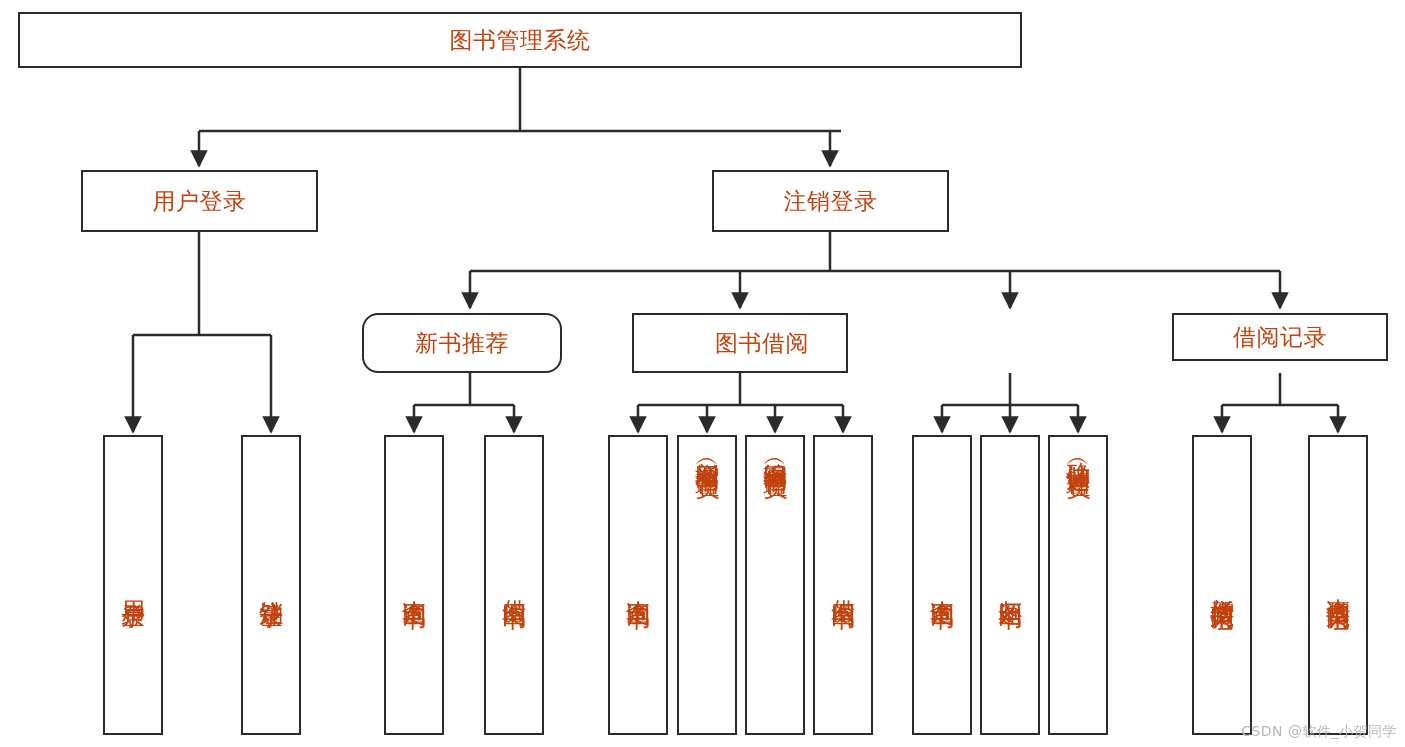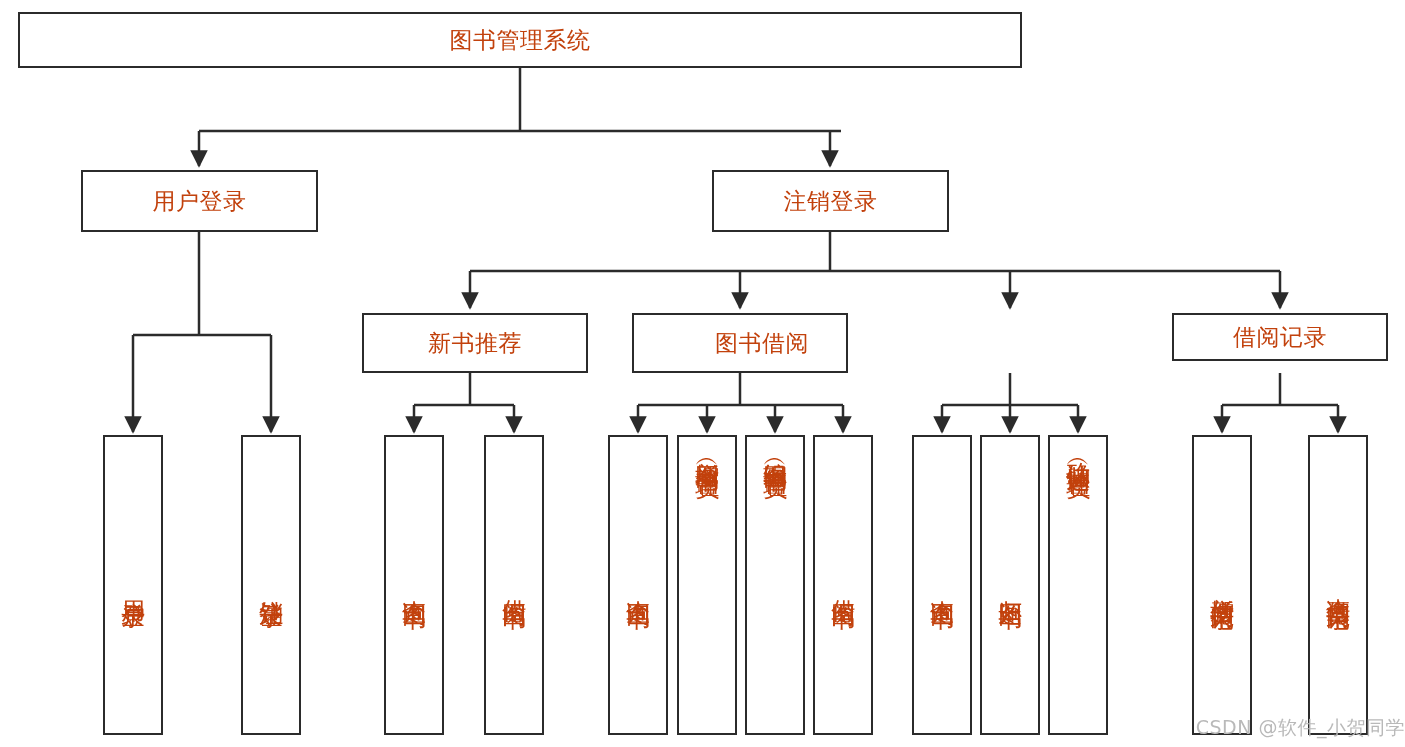--- a/index.html
+++ b/index.html
@@ -61,23 +61,23 @@
     letter-spacing: 2px;
     white-space: nowrap;
   }
   
   .node-v.center {
     align-items: center;
     padding-top: 0;
   }
   #watermark {
     position: absolute;
-    right: 0;
+    right: 8px;
     bottom: 6px;
-    font-size: 19px;
+    font-size: 14px;
     color: #b9b9b9;
     letter-spacing: 0.5px;
     white-space: nowrap;
   }
 </style>
 </head>
 <body>
 
 <div id="diagram-root">
 
@@ -135,21 +135,21 @@
     <span class="label">图书管理系统</span>
   </div>
 
   <div class="node node-h" style="left:81px; top:170px; width:237px; height:62px;">
     <span class="label">用户登录</span>
   </div>
   <div class="node node-h" style="left:712px; top:170px; width:237px; height:62px;">
     <span class="label">注销登录</span>
   </div>
 
-  <div class="node node-h" style="left:362px; top:313px; width:226px; height:60px;">
+  <div class="node node-h" style="left:362px; top:313px; width:200px; height:60px;border-radius:16px;">
     <span class="label">新书推荐</span>
   </div>
   <div class="node node-h" style="left:632px; top:313px; width:216px; height:60px;padding-left:44px;">
     <span class="label">图书借阅</span>
   </div>
   <div class="node node-h" style="left:1172px; top:313px; width:216px; height:48px;">
     <span class="label">借阅记录</span>
   </div>
 
   <div class="node node-v center" style="left:103px; top:435px; width:60px; height:300px;">

